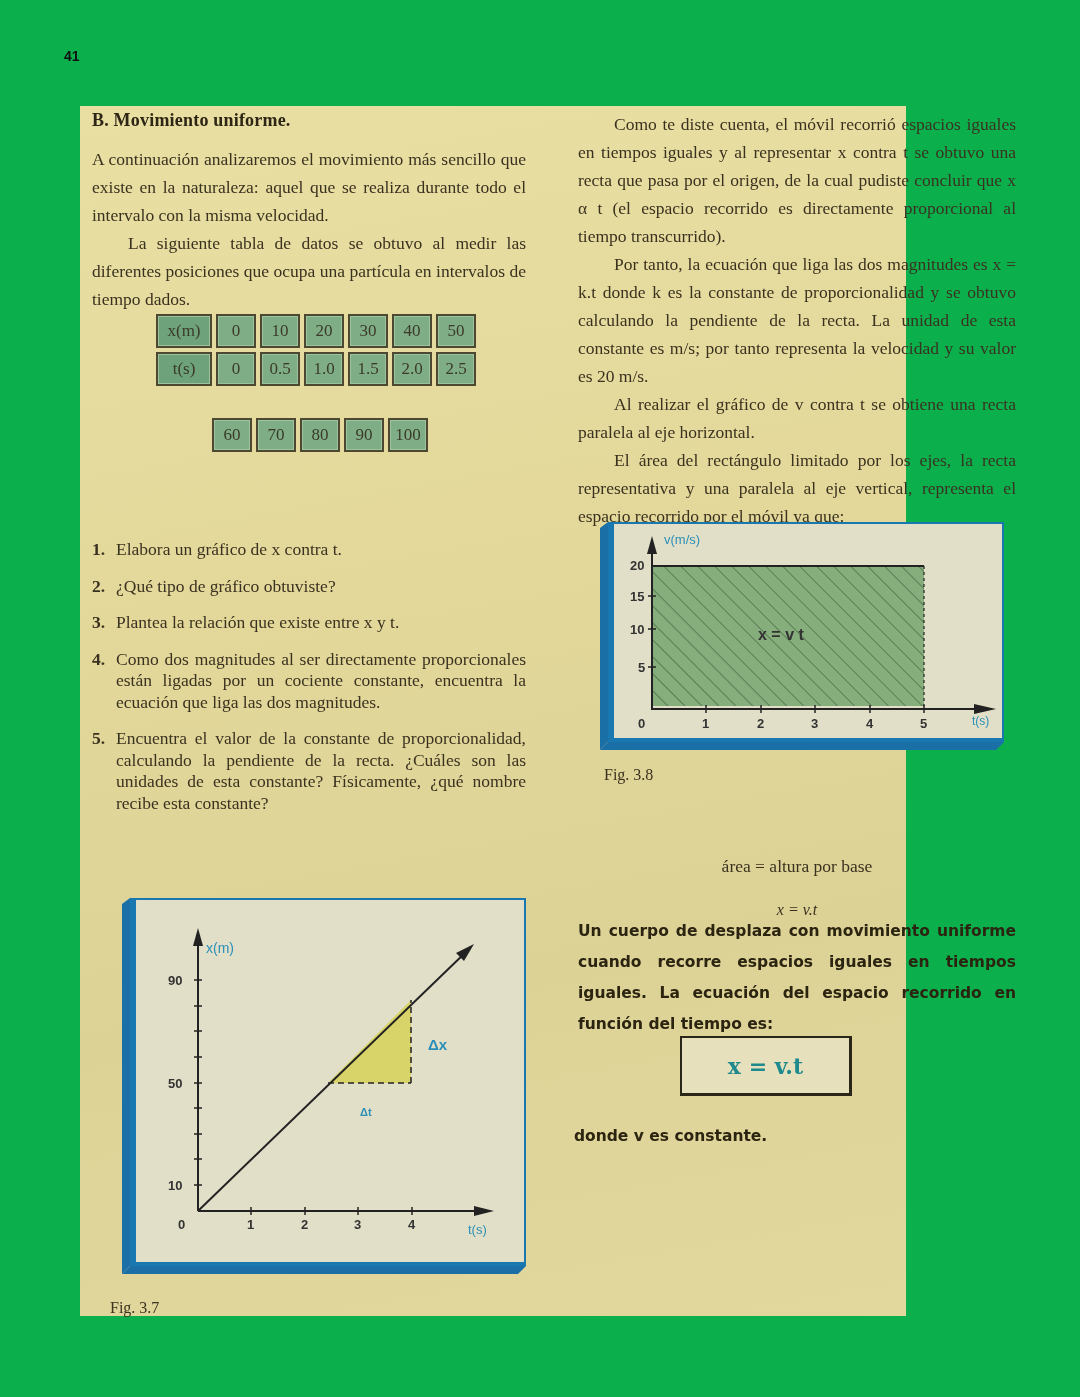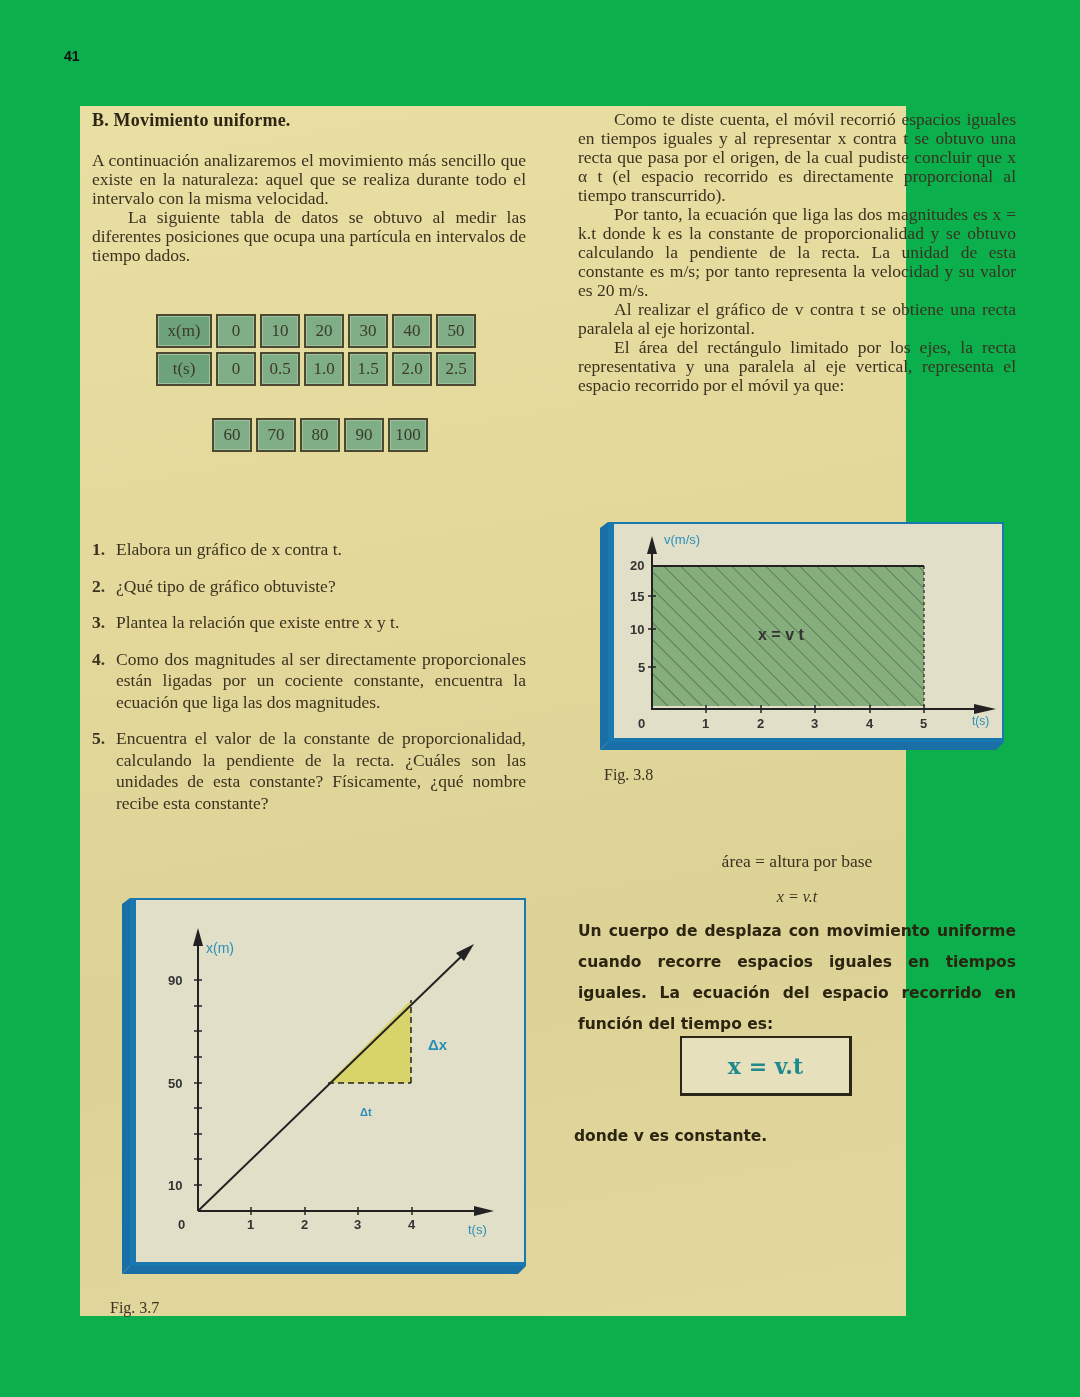--- a/index.html
+++ b/index.html
@@ -5,23 +5,23 @@
   html, body { margin:0; padding:0; }
   body { width:1080px; height:1397px; background:#0bb04d; position:relative; overflow:hidden;
          font-family:"Liberation Serif", serif; color:#3a3220; }
   .page-number { position:absolute; left:64px; top:48px; font-family:"Liberation Sans", sans-serif;
                  font-weight:bold; font-size:14px; color:#111; }
   .page { position:absolute; left:80px; top:106px; width:826px; height:1210px;
           background:linear-gradient(170deg,#e9dfa3 0%,#e3d89a 40%,#ddd296 70%,#e2d89e 100%); }
   .col-left { position:absolute; left:12px; top:0; width:434px; }
   .col-right { position:absolute; left:498px; top:0; width:438px; }
   .section-title { font-weight:bold; font-size:18px; margin:4px 0 0 0; color:#2d2615; letter-spacing:0.2px; }
-  p { margin:0; font-size:17.5px; line-height:19px; text-align:justify; }
+  p { margin:0; font-size:17.5px; line-height:28px; text-align:justify; }
   .indent { text-indent:36px; }
-  .intro { margin-top:20px; }
+  .intro { margin-top:14px; }
 
   
   .table-block { position:absolute; left:64px; top:208px; }
   .tbl-row { display:flex; gap:4px; margin-bottom:4px; }
   .cell { height:34px; border:2px solid #4d4830; background:#7fae86; color:#3b3a2a;
           display:flex; align-items:center; justify-content:center; font-size:17px;
           box-shadow:inset 0 0 0 1px #9cc39d; box-sizing:border-box; }
   .cell.head { width:56px; background:#6ea27a; }
   .cell.val { width:40px; }
   .table-block2 { position:absolute; left:120px; top:312px; }

